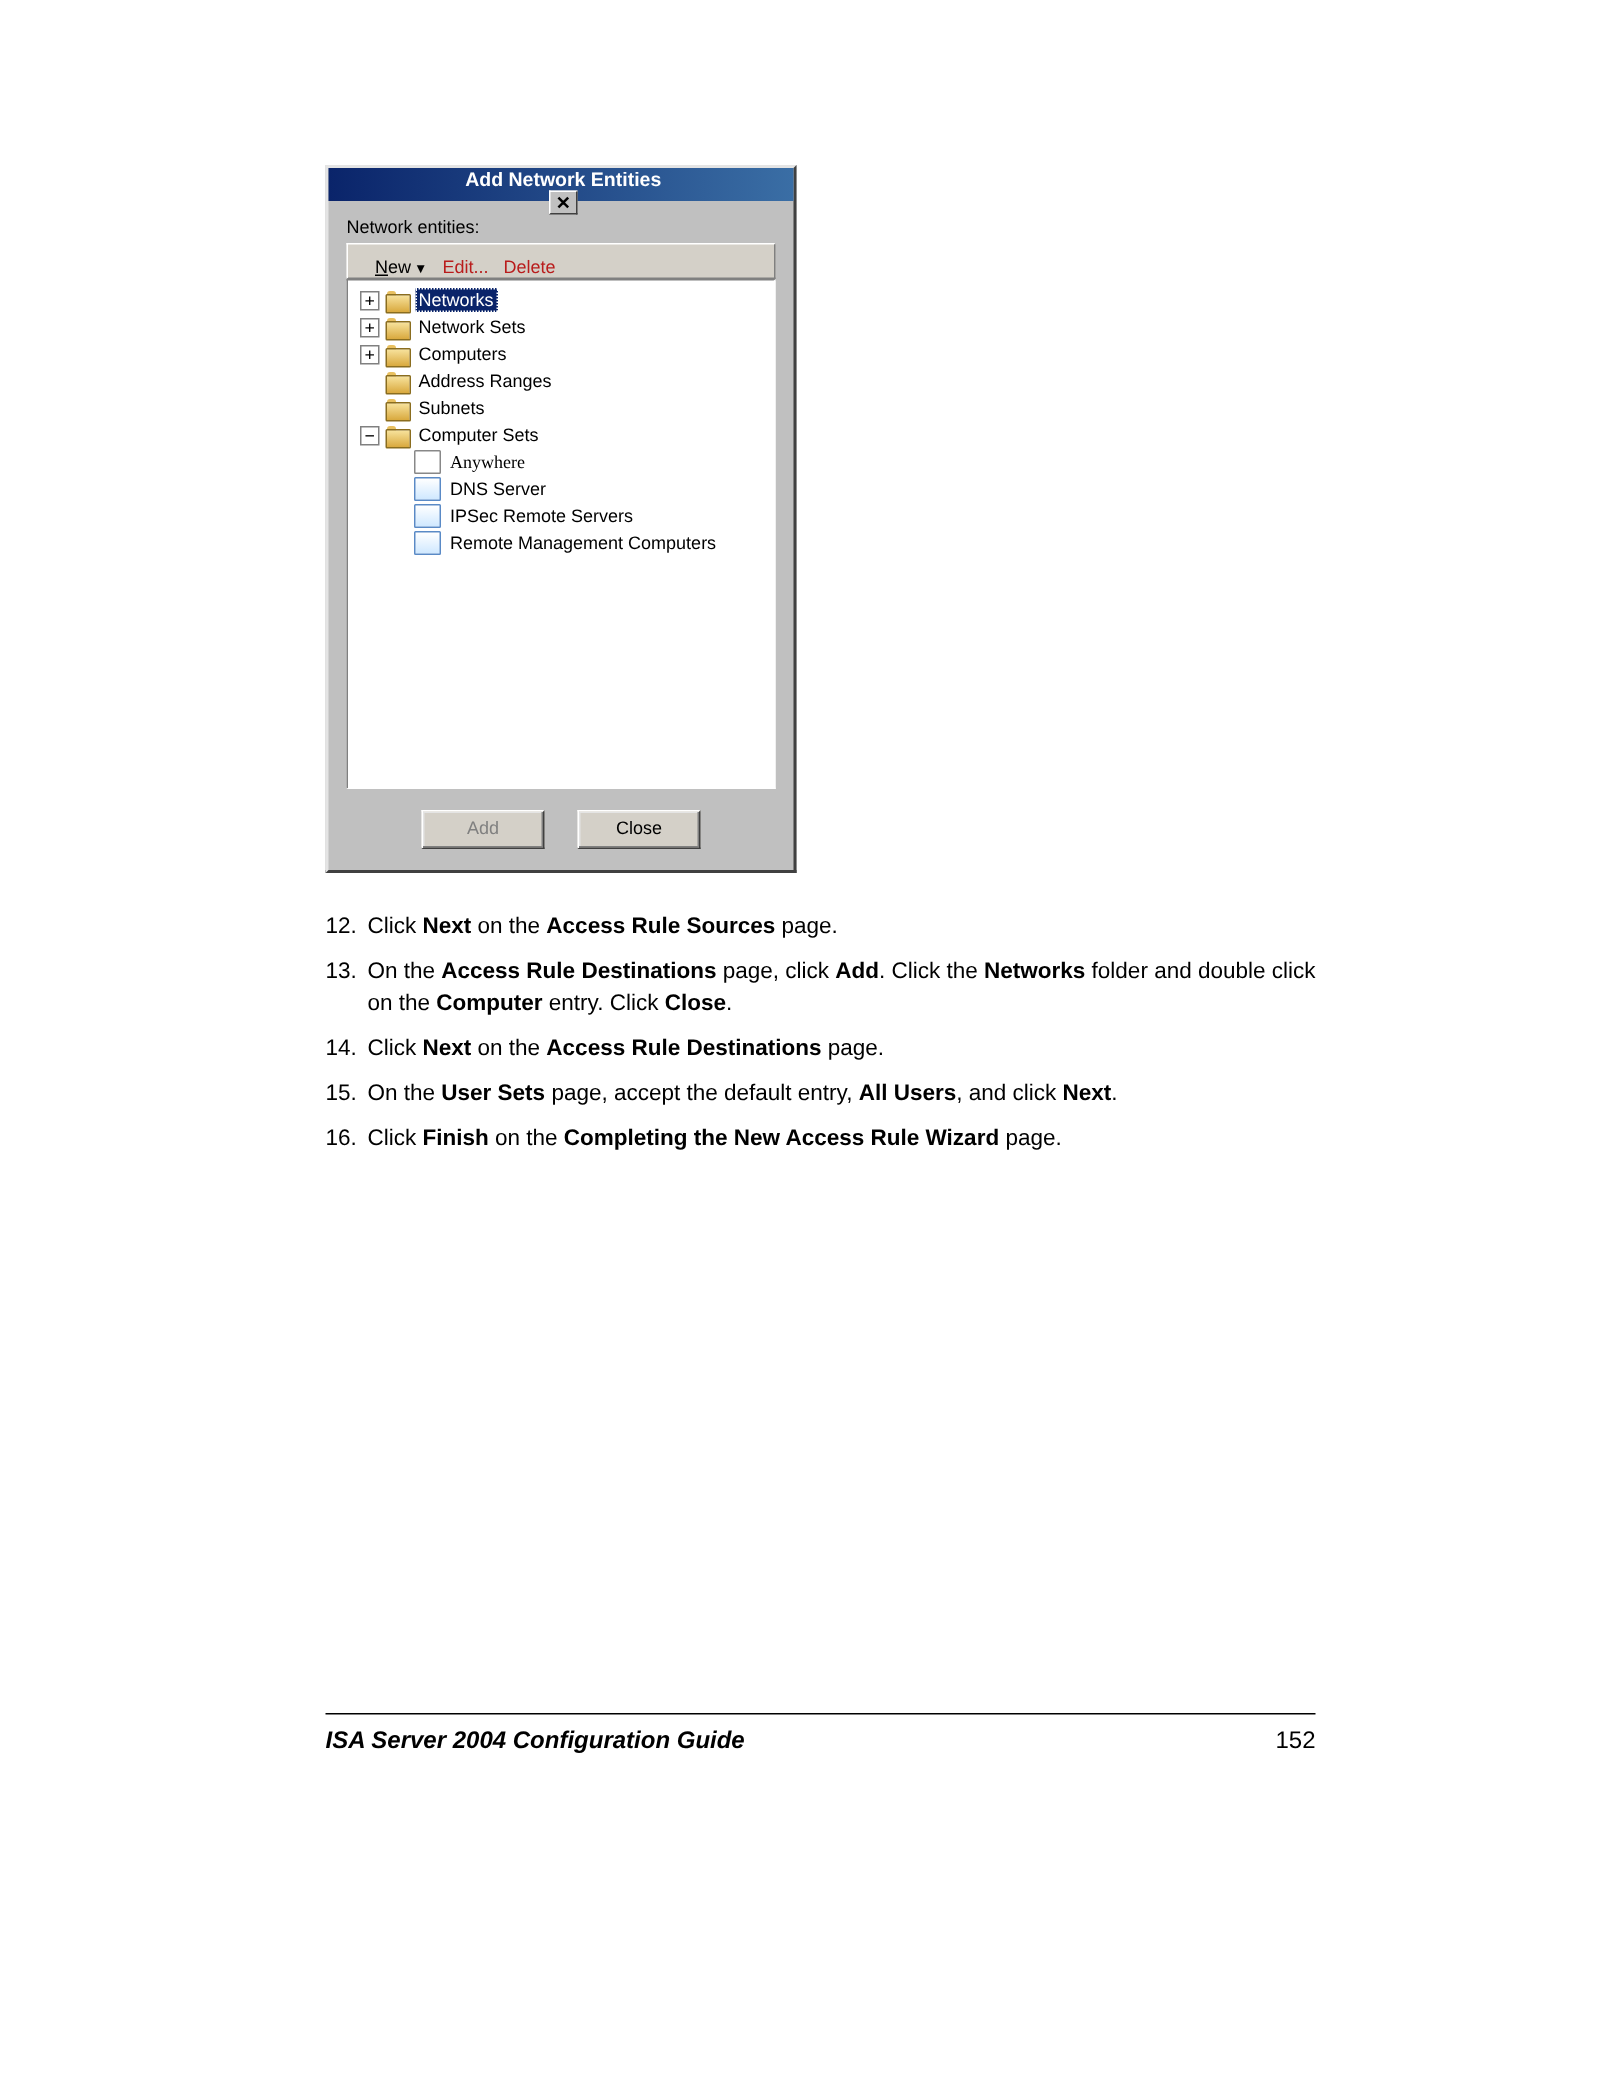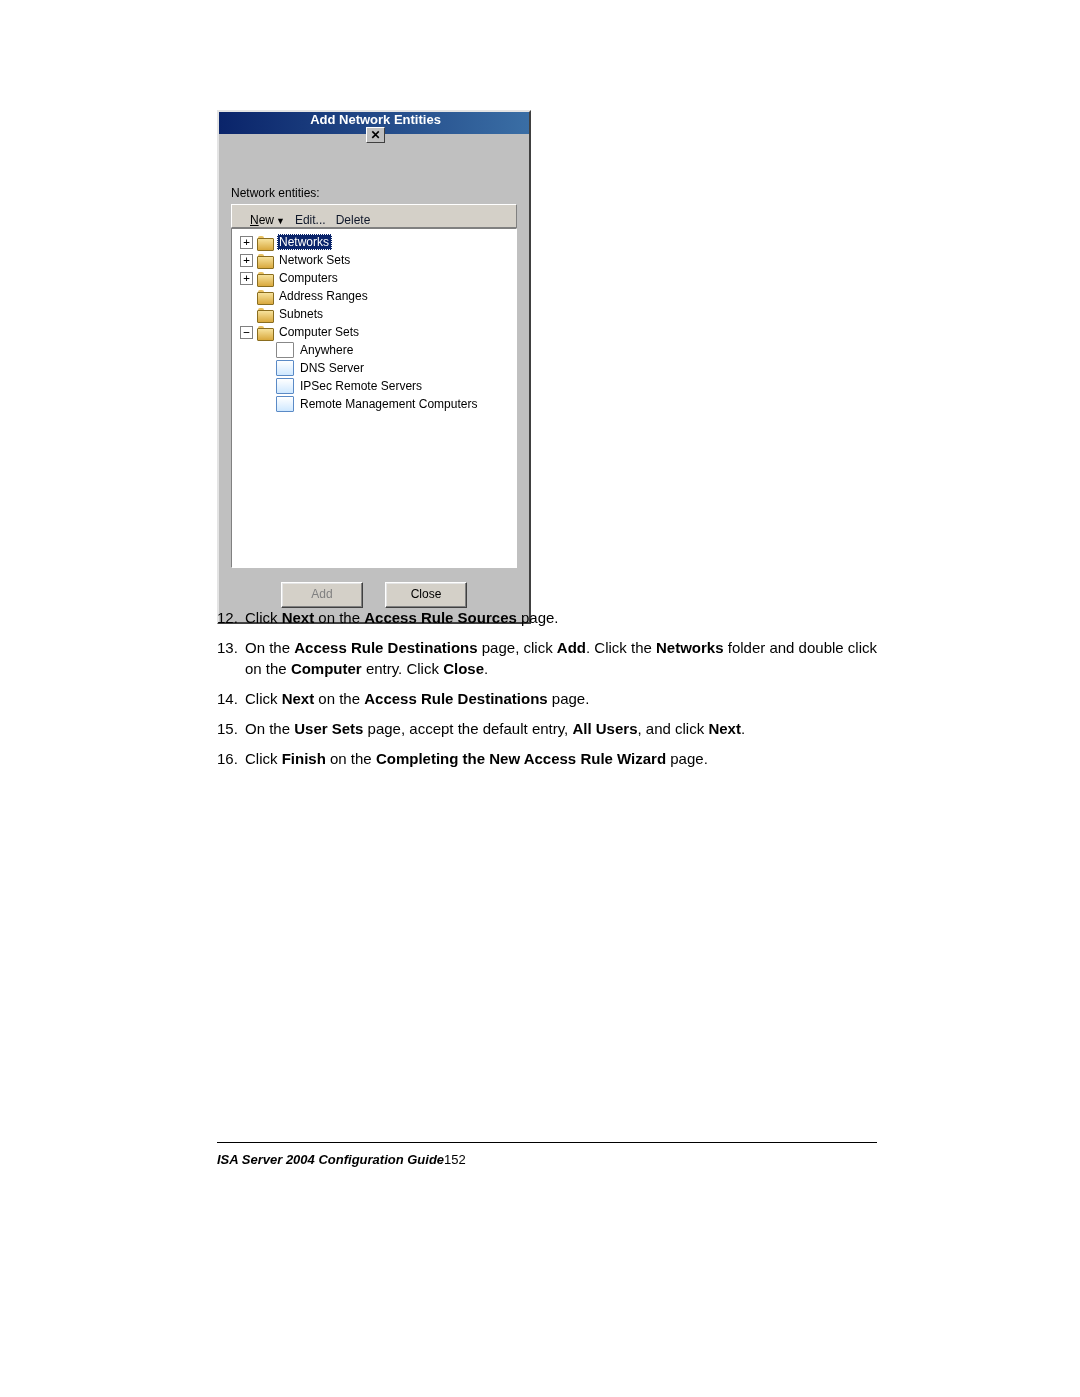--- a/index.html
+++ b/index.html
@@ -51,42 +51,41 @@
     border-bottom: 1px solid #404040;
     color: #000;
     font-weight: bold;
     font-size: 12px;
     text-align: center;
     line-height: 14px;
     font-family: Arial, sans-serif;
   }
   .body-area {
     padding: 10px 12px 14px 12px;
-    margin-top: 42px;
   }
   .body-label {
     font-size: 12px;
     margin-bottom: 4px;
   }
   .toolbar {
     background: #d4d0c8;
     border-top: 1px solid #fff;
     border-left: 1px solid #fff;
     border-right: 1px solid #808080;
     border-bottom: 1px solid #808080;
     height: 22px;
     display: flex;
     align-items: flex-end;
     gap: 10px;
     padding: 0 18px;
     font-size: 12px;
   }
   .tool-enabled { color: #000; }
   .tool-enabled u { text-decoration: underline; }
-  .tool-disabled { color: #0f172a; }
+  .tool-disabled { color: #b91c1c; }
   .tool-arrow { font-size: 9px; margin-left: 2px; }
 
   .tree {
     background: #fff;
     border-top: 1px solid #808080;
     border-left: 1px solid #808080;
     border-right: 1px solid #fff;
     border-bottom: 1px solid #fff;
     height: 330px;
     overflow: hidden;
@@ -207,21 +206,22 @@
     right: 203px;
     top: 1142px;
     border-top: 1px solid #000;
   }
   .footer {
     position: absolute;
     left: 217px;
     right: 203px;
     top: 1152px;
     display: flex;
-    font-size: 13px;
+    justify-content: space-between;
+    font-size: 16px;
   }
   .footer-title { font-weight: bold; font-style: italic; }
 </style>
 </head>
 <body>
 
 <div class="page">
 
   <div class="dialog">
     <div class="titlebar">
@@ -259,21 +259,21 @@
         </div>
         <div class="tree-row" style="padding-left:21px;">
           <div class="folder-icon"></div>
           <span class="tree-label">Subnets</span>
         </div>
         <div class="tree-row" style="padding-left:4px;">
           <div class="expander">−</div>
           <div class="folder-icon"></div>
           <span class="tree-label">Computer Sets</span>
         </div>
-        <div class="tree-row" style="padding-left:40px;">
+        <div class="tree-row" style="padding-left:40px;font-family:Liberation Serif, serif;">
           <div class="leaf-icon anywhere"></div>
           <span class="tree-label">Anywhere</span>
         </div>
         <div class="tree-row" style="padding-left:40px;">
           <div class="leaf-icon"></div>
           <span class="tree-label">DNS Server</span>
         </div>
         <div class="tree-row" style="padding-left:40px;">
           <div class="leaf-icon"></div>
           <span class="tree-label">IPSec Remote Servers</span>

